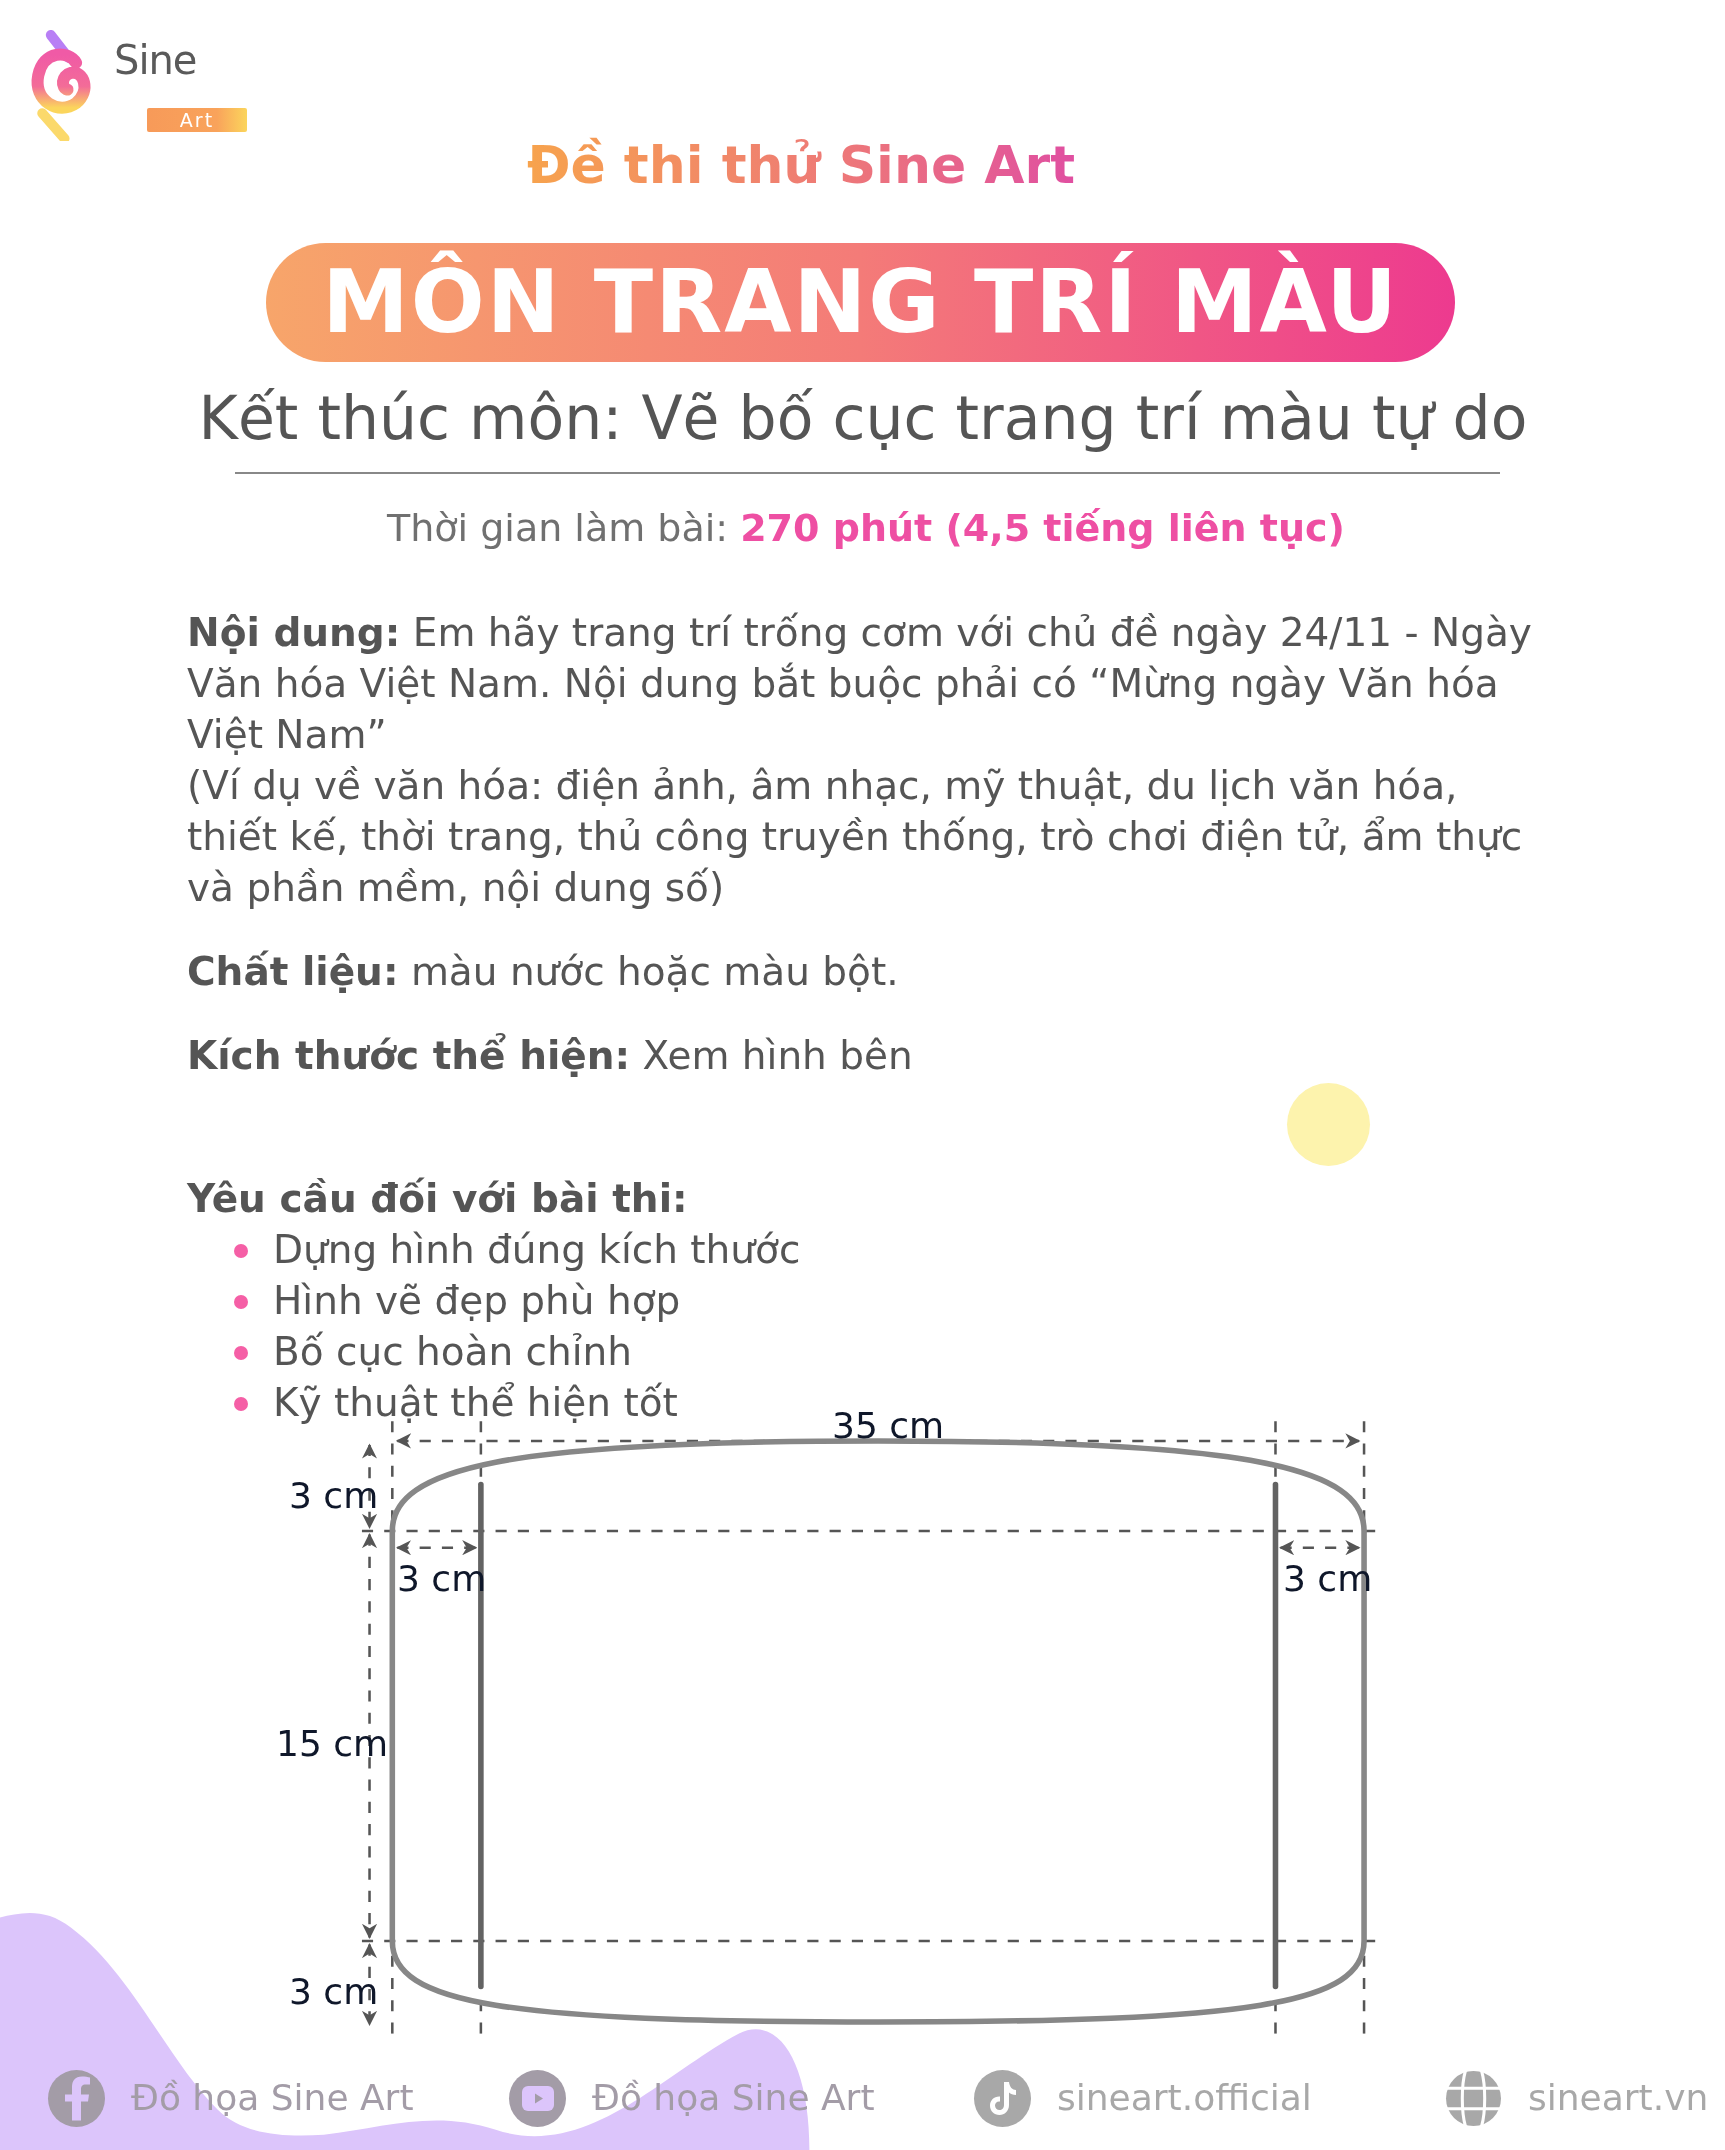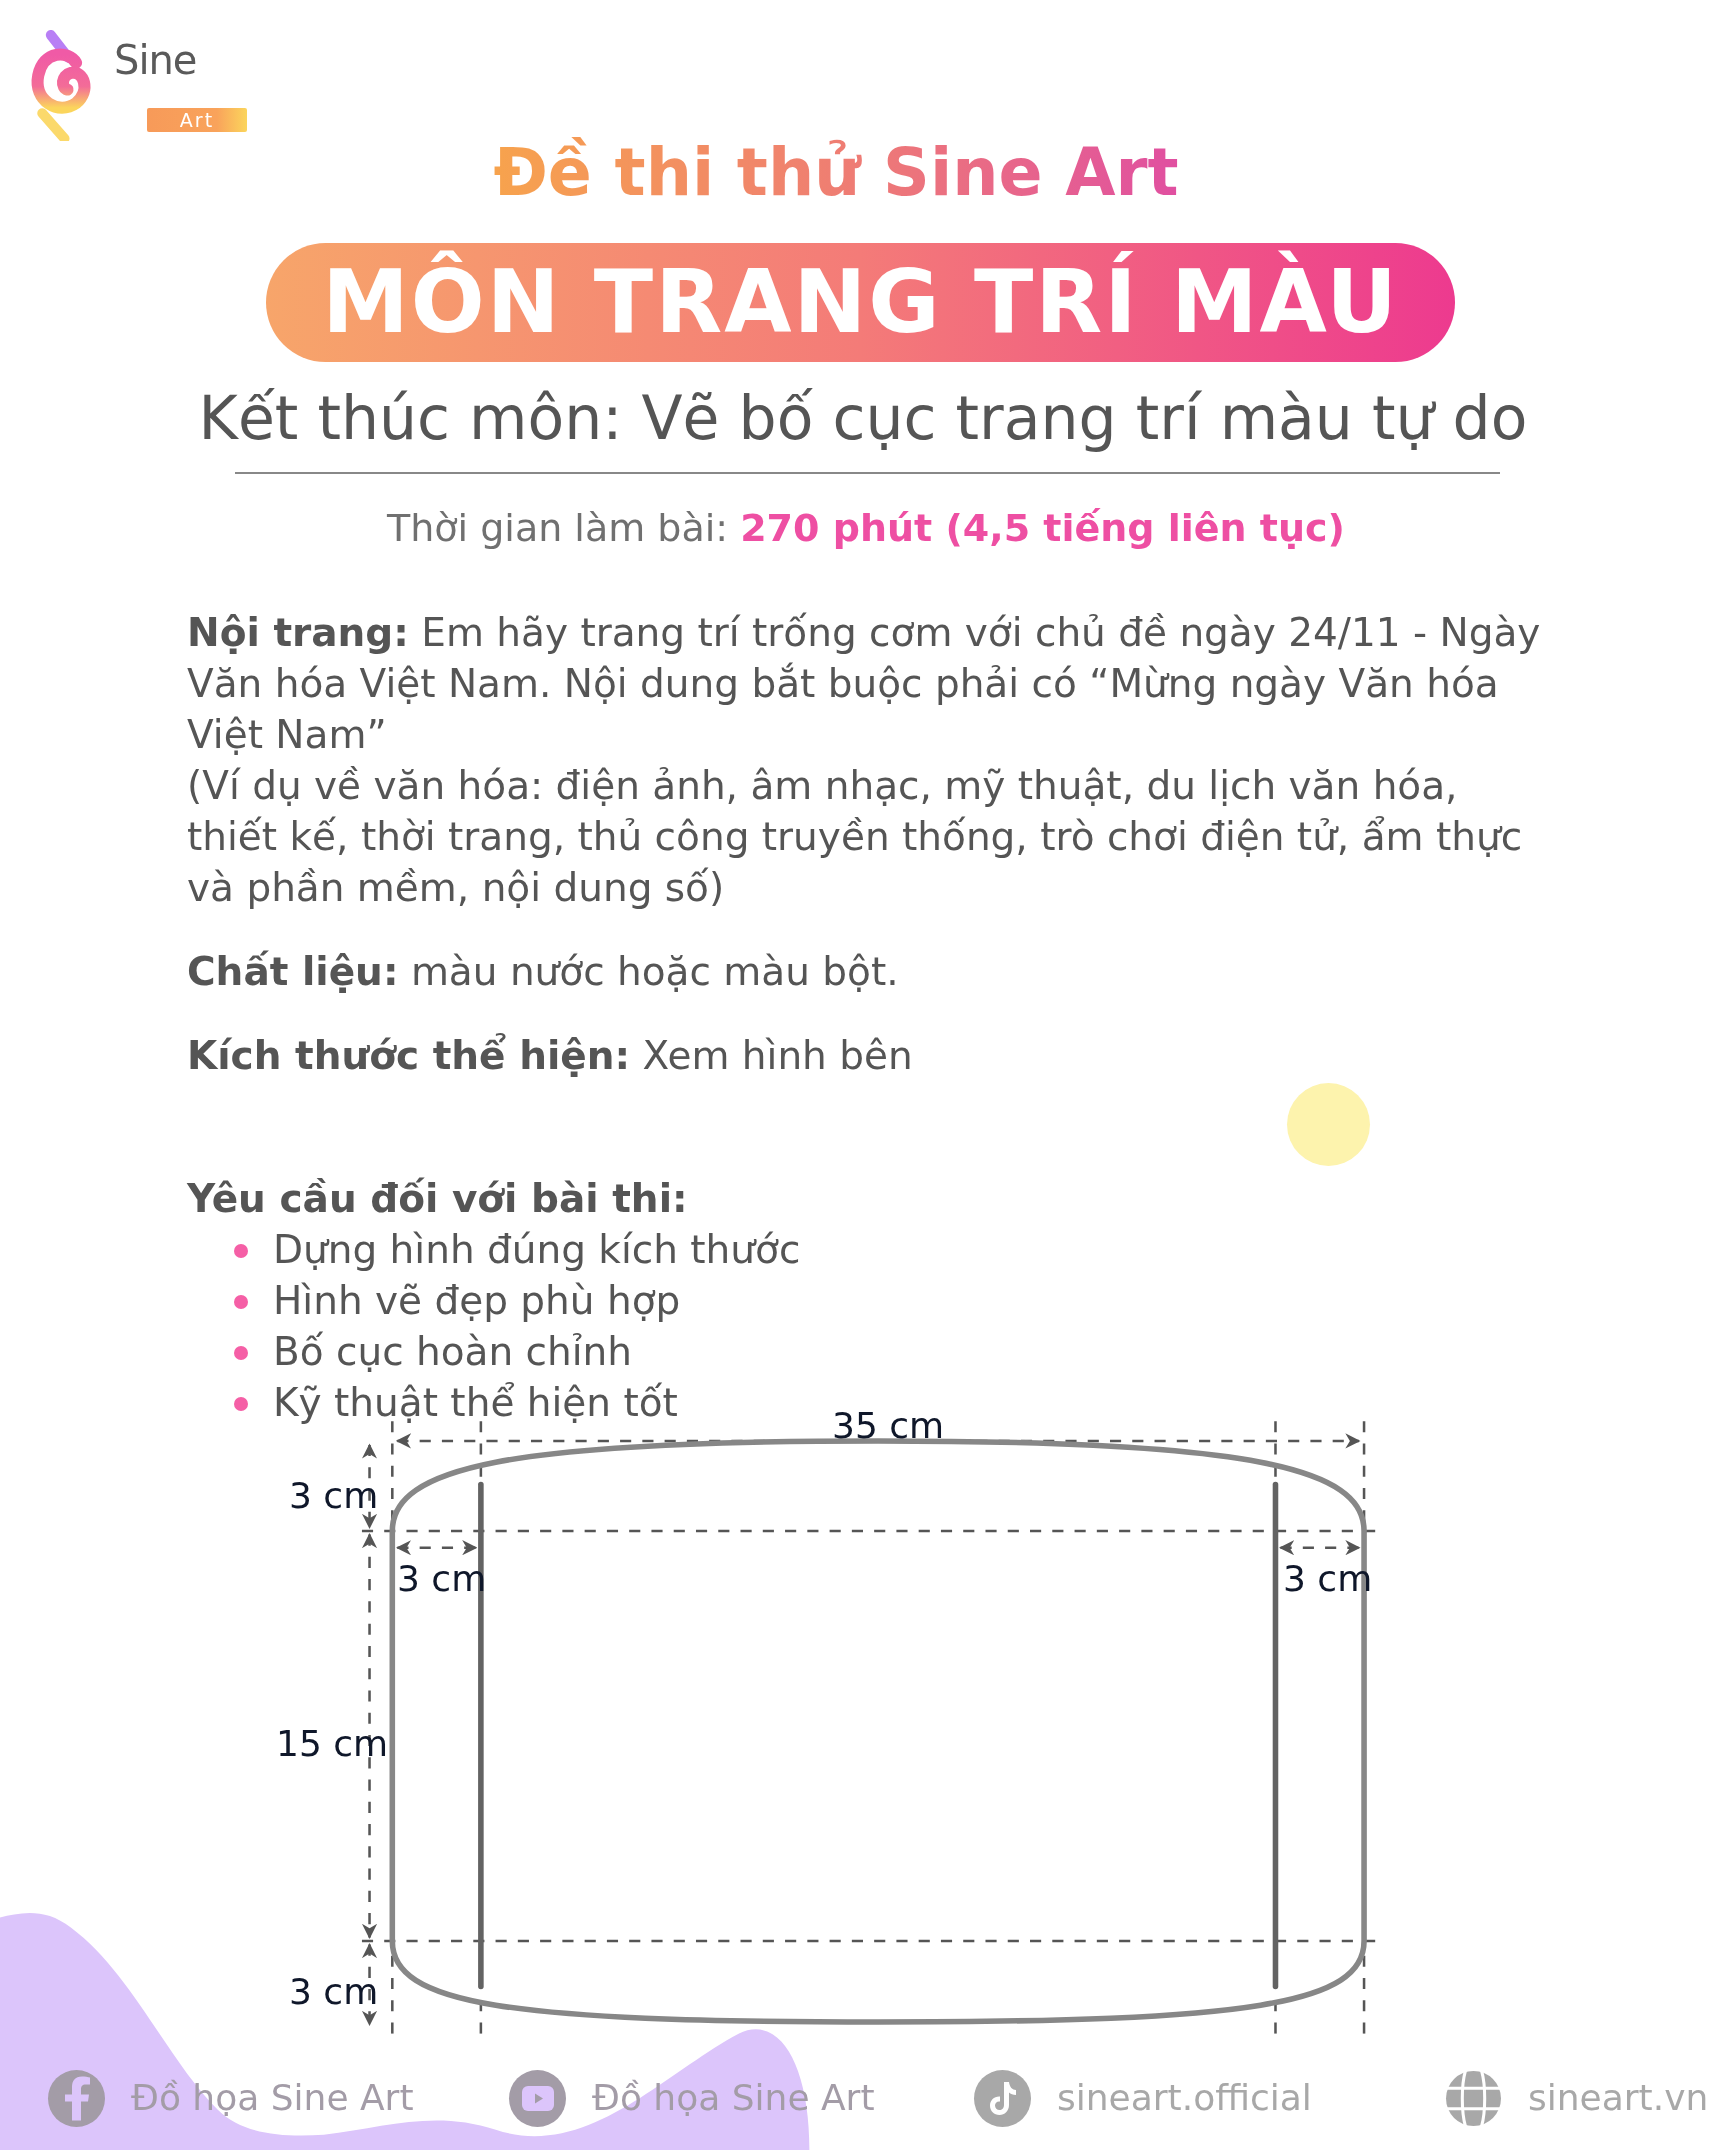--- a/index.html
+++ b/index.html
@@ -10,22 +10,22 @@
   
   .logo { left: 28px; top: 30px; width: 228px; height: 121px; }
   .logo-word { position: absolute; left: 86px; top: 10px; font-size: 40px; color: #5a5a5a;
                letter-spacing: -1px; line-height: 1; font-weight: normal; }
   .logo-tag { position: absolute; left: 119px; top: 78px; width: 100px; height: 24px;
               background: linear-gradient(90deg, #f79a59 0%, #f9a35b 70%, #fbd55c 100%);
               border-radius: 2px; color: #fff; font-size: 19px; text-align: center;
               line-height: 24px; letter-spacing: 2px; }
 
   
-  .kicker { left: 0; width: 1602px; top: 137px; text-align: center; font-size: 65px;
-            font-weight: bold; line-height: 1.1; margin-left: 35px; }
+  .kicker { left: 0; width: 1602px; top: 137px; text-align: center; font-size: 52px;
+            font-weight: bold; line-height: 1.1; }
   .kicker span { background: linear-gradient(90deg, #f7a34d 0%, #ee7a76 55%, #e04fa1 100%);
                  -webkit-background-clip: text; background-clip: text; color: transparent; }
   .banner { left: 266px; top: 243px; width: 1189px; height: 119px; border-radius: 60px;
             background: linear-gradient(90deg, #f7a56a 0%, #f47b78 50%, #ed3a8f 100%);
             display: flex; align-items: center; justify-content: center; }
   .banner-text { color: #ffffff; font-size: 87px; font-weight: bold; letter-spacing: 2px;
                  line-height: 1; }
   .subtitle { left: 0; width: 1726px; top: 385px; text-align: center; font-size: 60px;
               color: #555555; line-height: 1.1; }
   .divider { left: 235px; top: 472px; width: 1265px; height: 2px; background: #888888; }
@@ -94,21 +94,21 @@
 </div>
 
 <div class="abs subtitle">Kết thúc môn: Vẽ bố cục trang trí màu tự do</div>
 <div class="abs divider"></div>
 
 <div class="abs duration">
   <span>Thời gian làm bài: </span><span class="hl">270 phút (4,5 tiếng liên tục)</span>
 </div>
 
 <div class="abs body content">
-  <div><b>Nội trang:</b><span> Em hãy trang trí trống cơm với chủ đề ngày 24/11 - Ngày Văn hóa Việt Nam. Nội dung bắt buộc phải có “Mừng ngày Văn hóa Việt Nam”</span></div>
+  <div><b>Nội dung:</b><span> Em hãy trang trí trống cơm với chủ đề ngày 24/11 - Ngày Văn hóa Việt Nam. Nội dung bắt buộc phải có “Mừng ngày Văn hóa Việt Nam”</span></div>
   <div>(Ví dụ về văn hóa: điện ảnh, âm nhạc, mỹ thuật, du lịch văn hóa, thiết kế, thời trang, thủ công truyền thống, trò chơi điện tử, ẩm thực và phần mềm, nội dung số)</div>
 </div>
 
 <div class="abs body material">
   <b>Chất liệu:</b><span> màu nước hoặc màu bột.</span>
 </div>
 
 <div class="abs body size">
   <b>Kích thước thể hiện:</b><span> Xem hình bên</span>
 </div>

